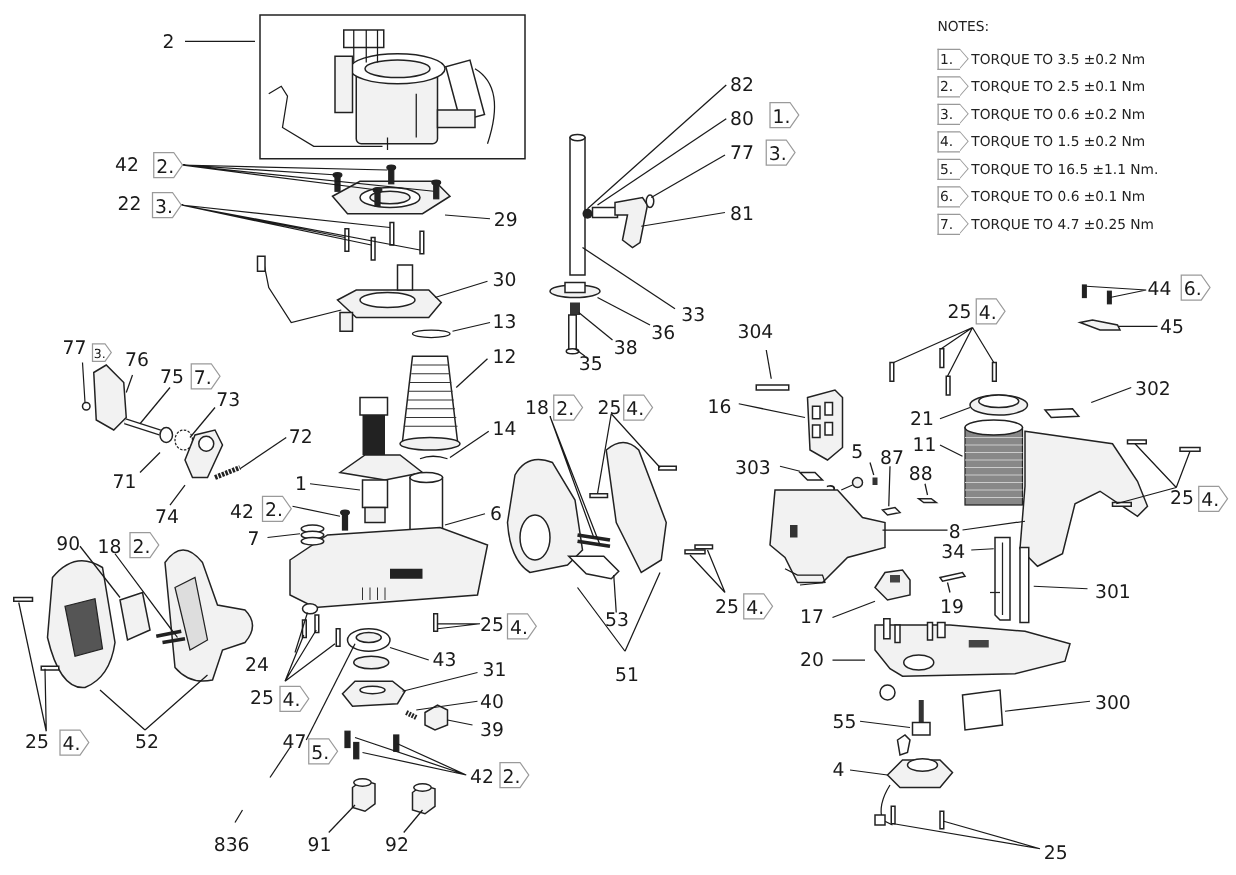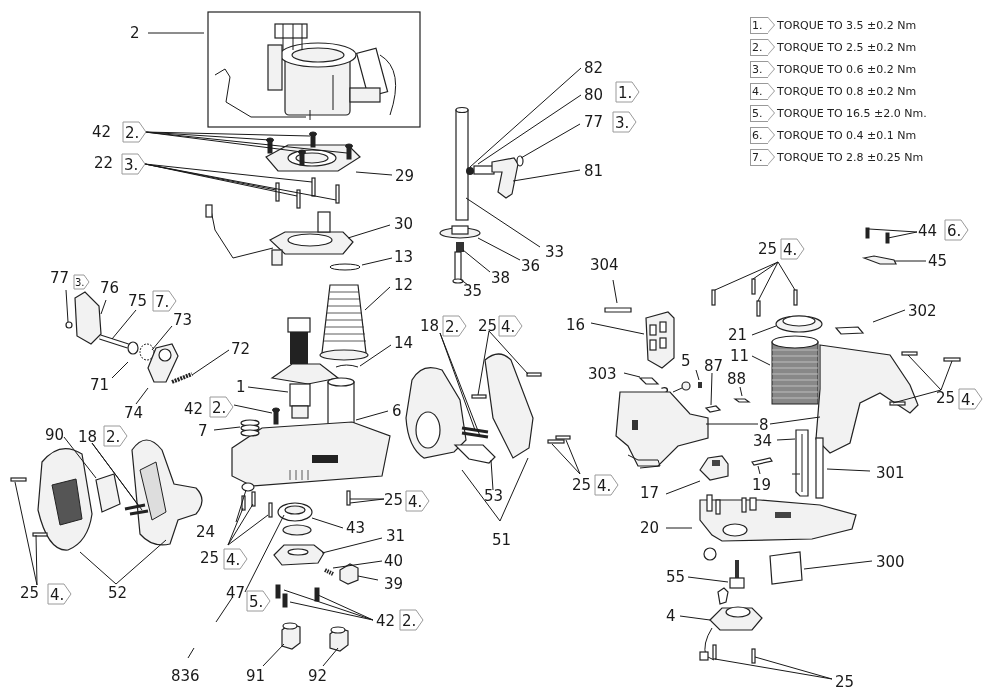--- a/index.html
+++ b/index.html
@@ -566,41 +566,42 @@
   <text x="666" y="621" class="lbl">4</text>
   <g>
     <rect x="713" y="645" width="3" height="14" class="part-w"></rect>
       <rect x="752" y="649" width="3" height="14" class="part-w"></rect>
   </g>
   <path d="M832,679 L715,659 M832,679 L755,657" class="lead"></path>
   <text x="835" y="687" class="lbl">25</text>
 </svg>
 
 <div class="notes">
+  <div class="title">NOTES:</div>
   <div class="note-row">
       <span class="note-tag">1.</span>
       <span>TORQUE TO 3.5 ±0.2 Nm</span>
     </div>
   <div class="note-row">
       <span class="note-tag">2.</span>
-      <span>TORQUE TO 2.5 ±0.2 Nm</span>
+      <span>TORQUE TO 2.5 ±0.1 Nm</span>
     </div>
   <div class="note-row">
       <span class="note-tag">3.</span>
       <span>TORQUE TO 0.6 ±0.2 Nm</span>
     </div>
   <div class="note-row">
       <span class="note-tag">4.</span>
-      <span>TORQUE TO 0.8 ±0.2 Nm</span>
+      <span>TORQUE TO 1.5 ±0.2 Nm</span>
     </div>
   <div class="note-row">
       <span class="note-tag">5.</span>
-      <span>TORQUE TO 16.5 ±2.0 Nm.</span>
+      <span>TORQUE TO 16.5 ±1.1 Nm.</span>
     </div>
   <div class="note-row">
       <span class="note-tag">6.</span>
-      <span>TORQUE TO 0.4 ±0.1 Nm</span>
+      <span>TORQUE TO 0.6 ±0.1 Nm</span>
     </div>
   <div class="note-row">
       <span class="note-tag">7.</span>
-      <span>TORQUE TO 2.8 ±0.25 Nm</span>
+      <span>TORQUE TO 4.7 ±0.25 Nm</span>
     </div>
 </div>
 
 </body></html>

